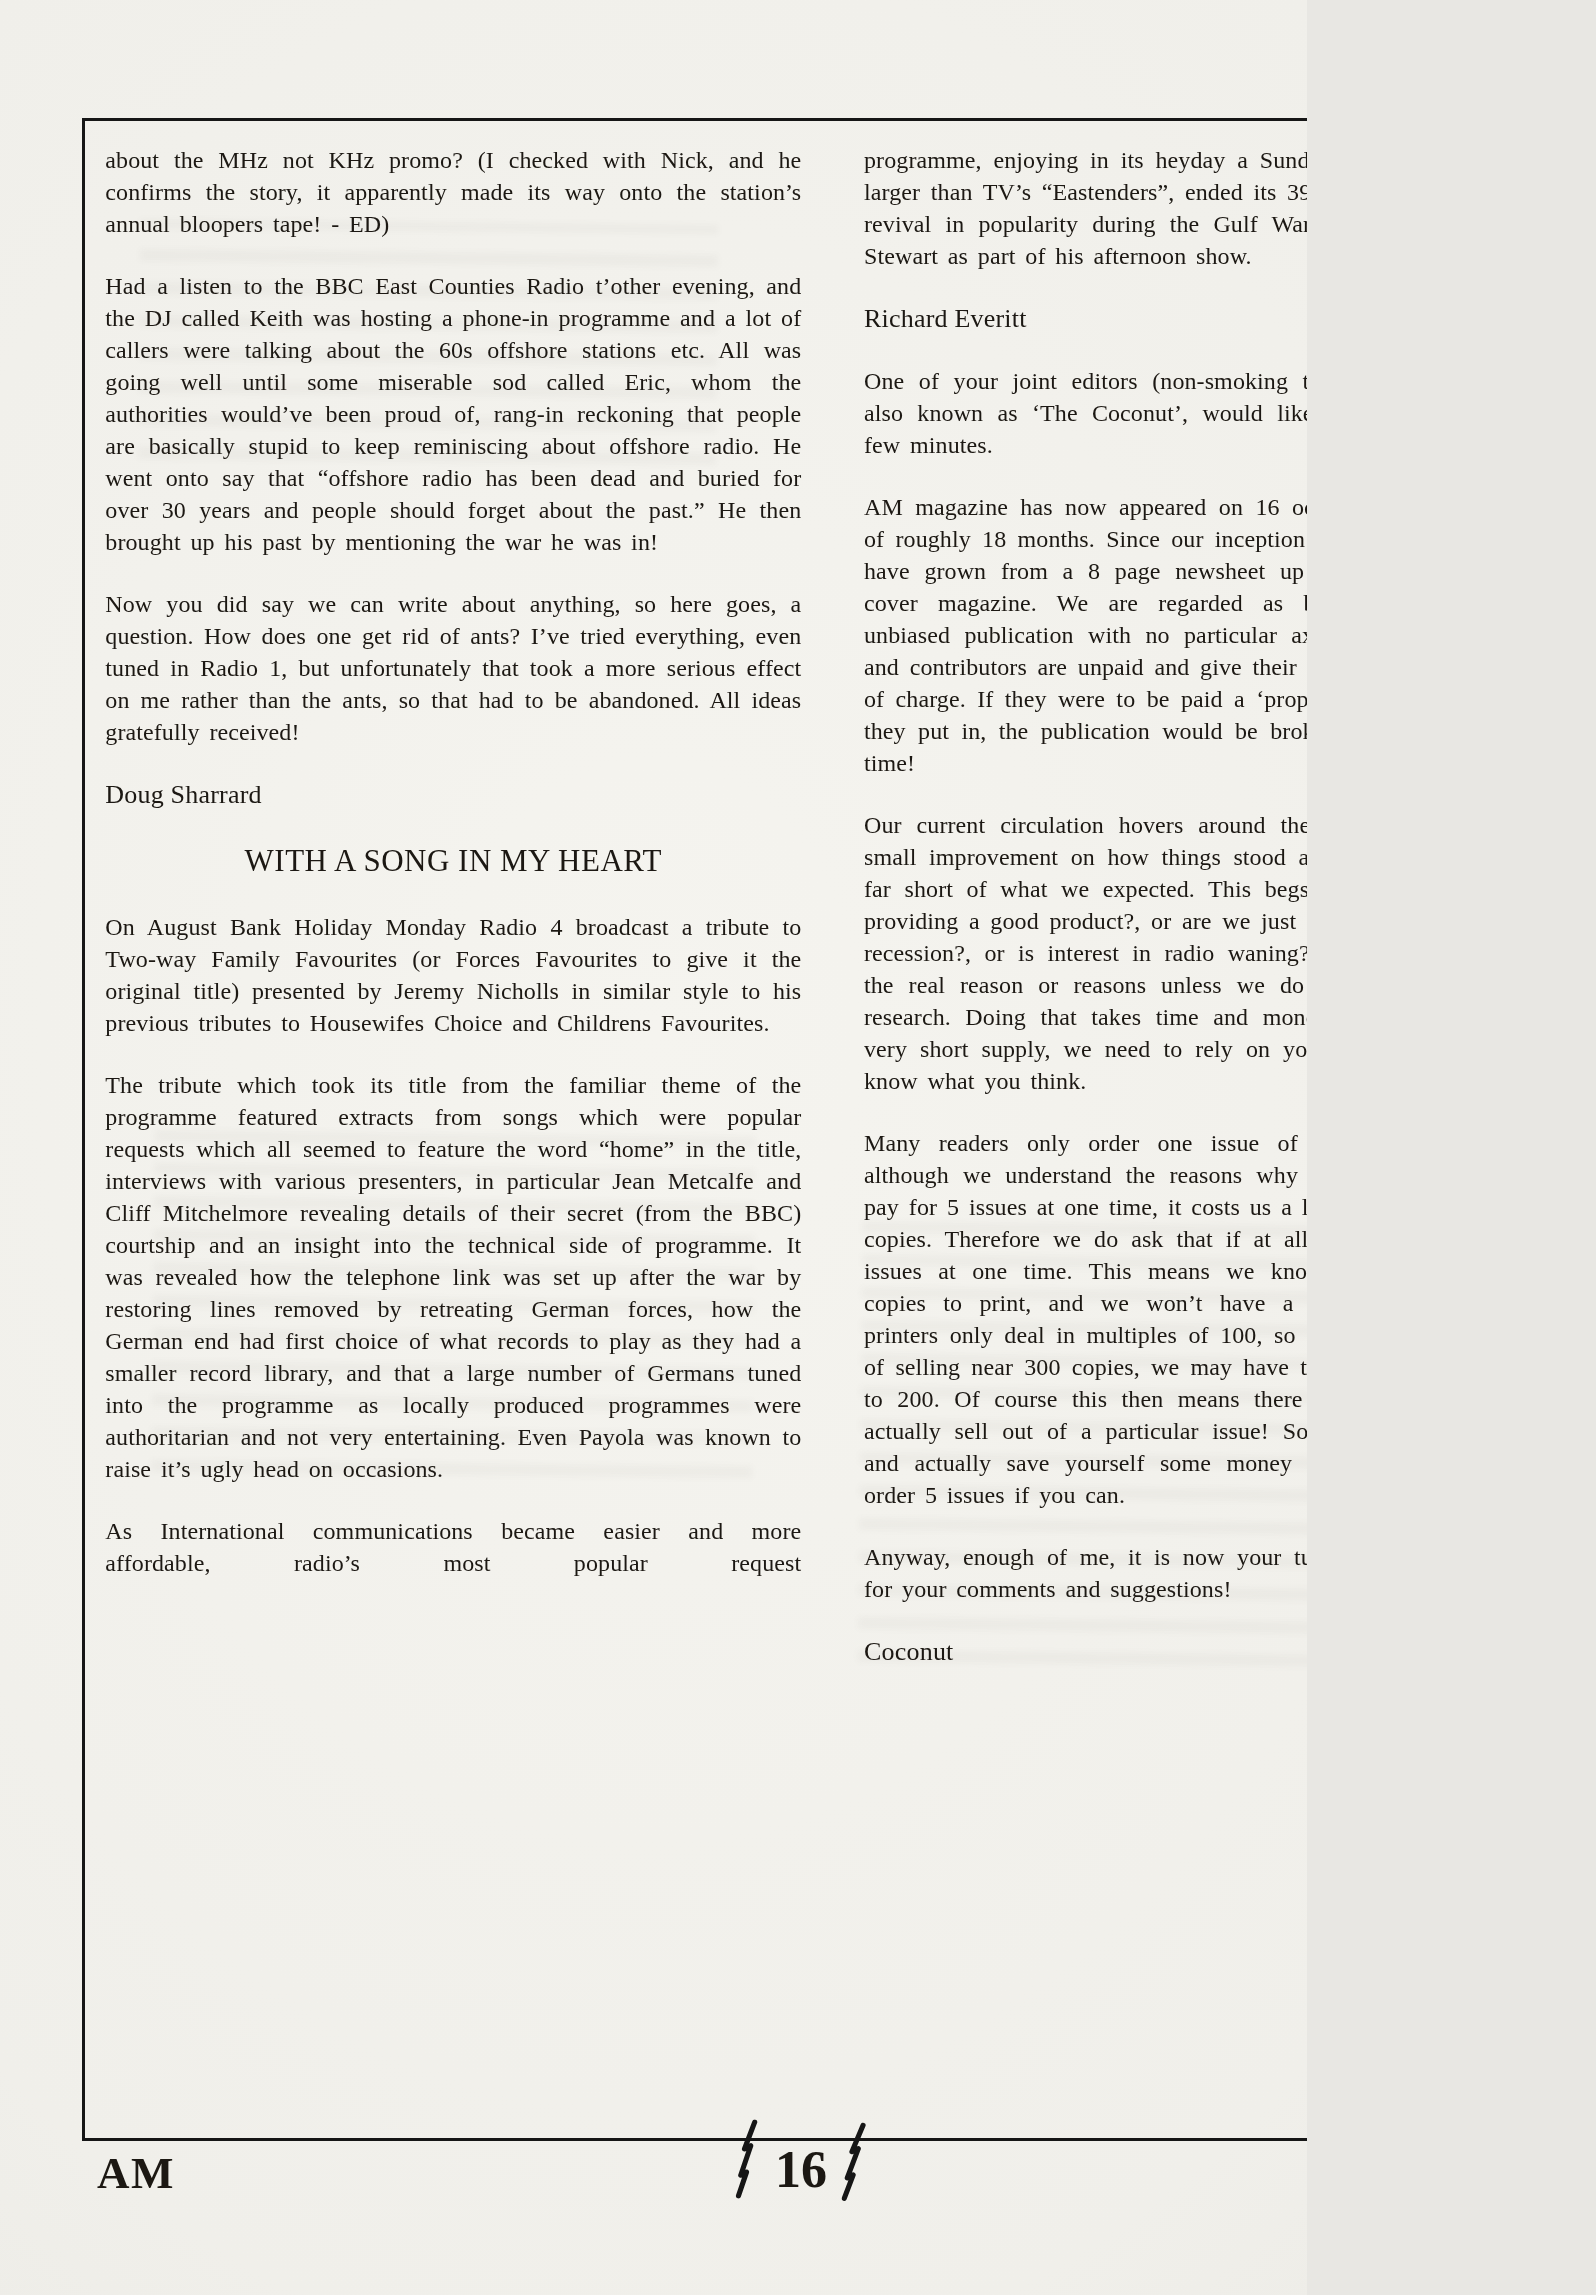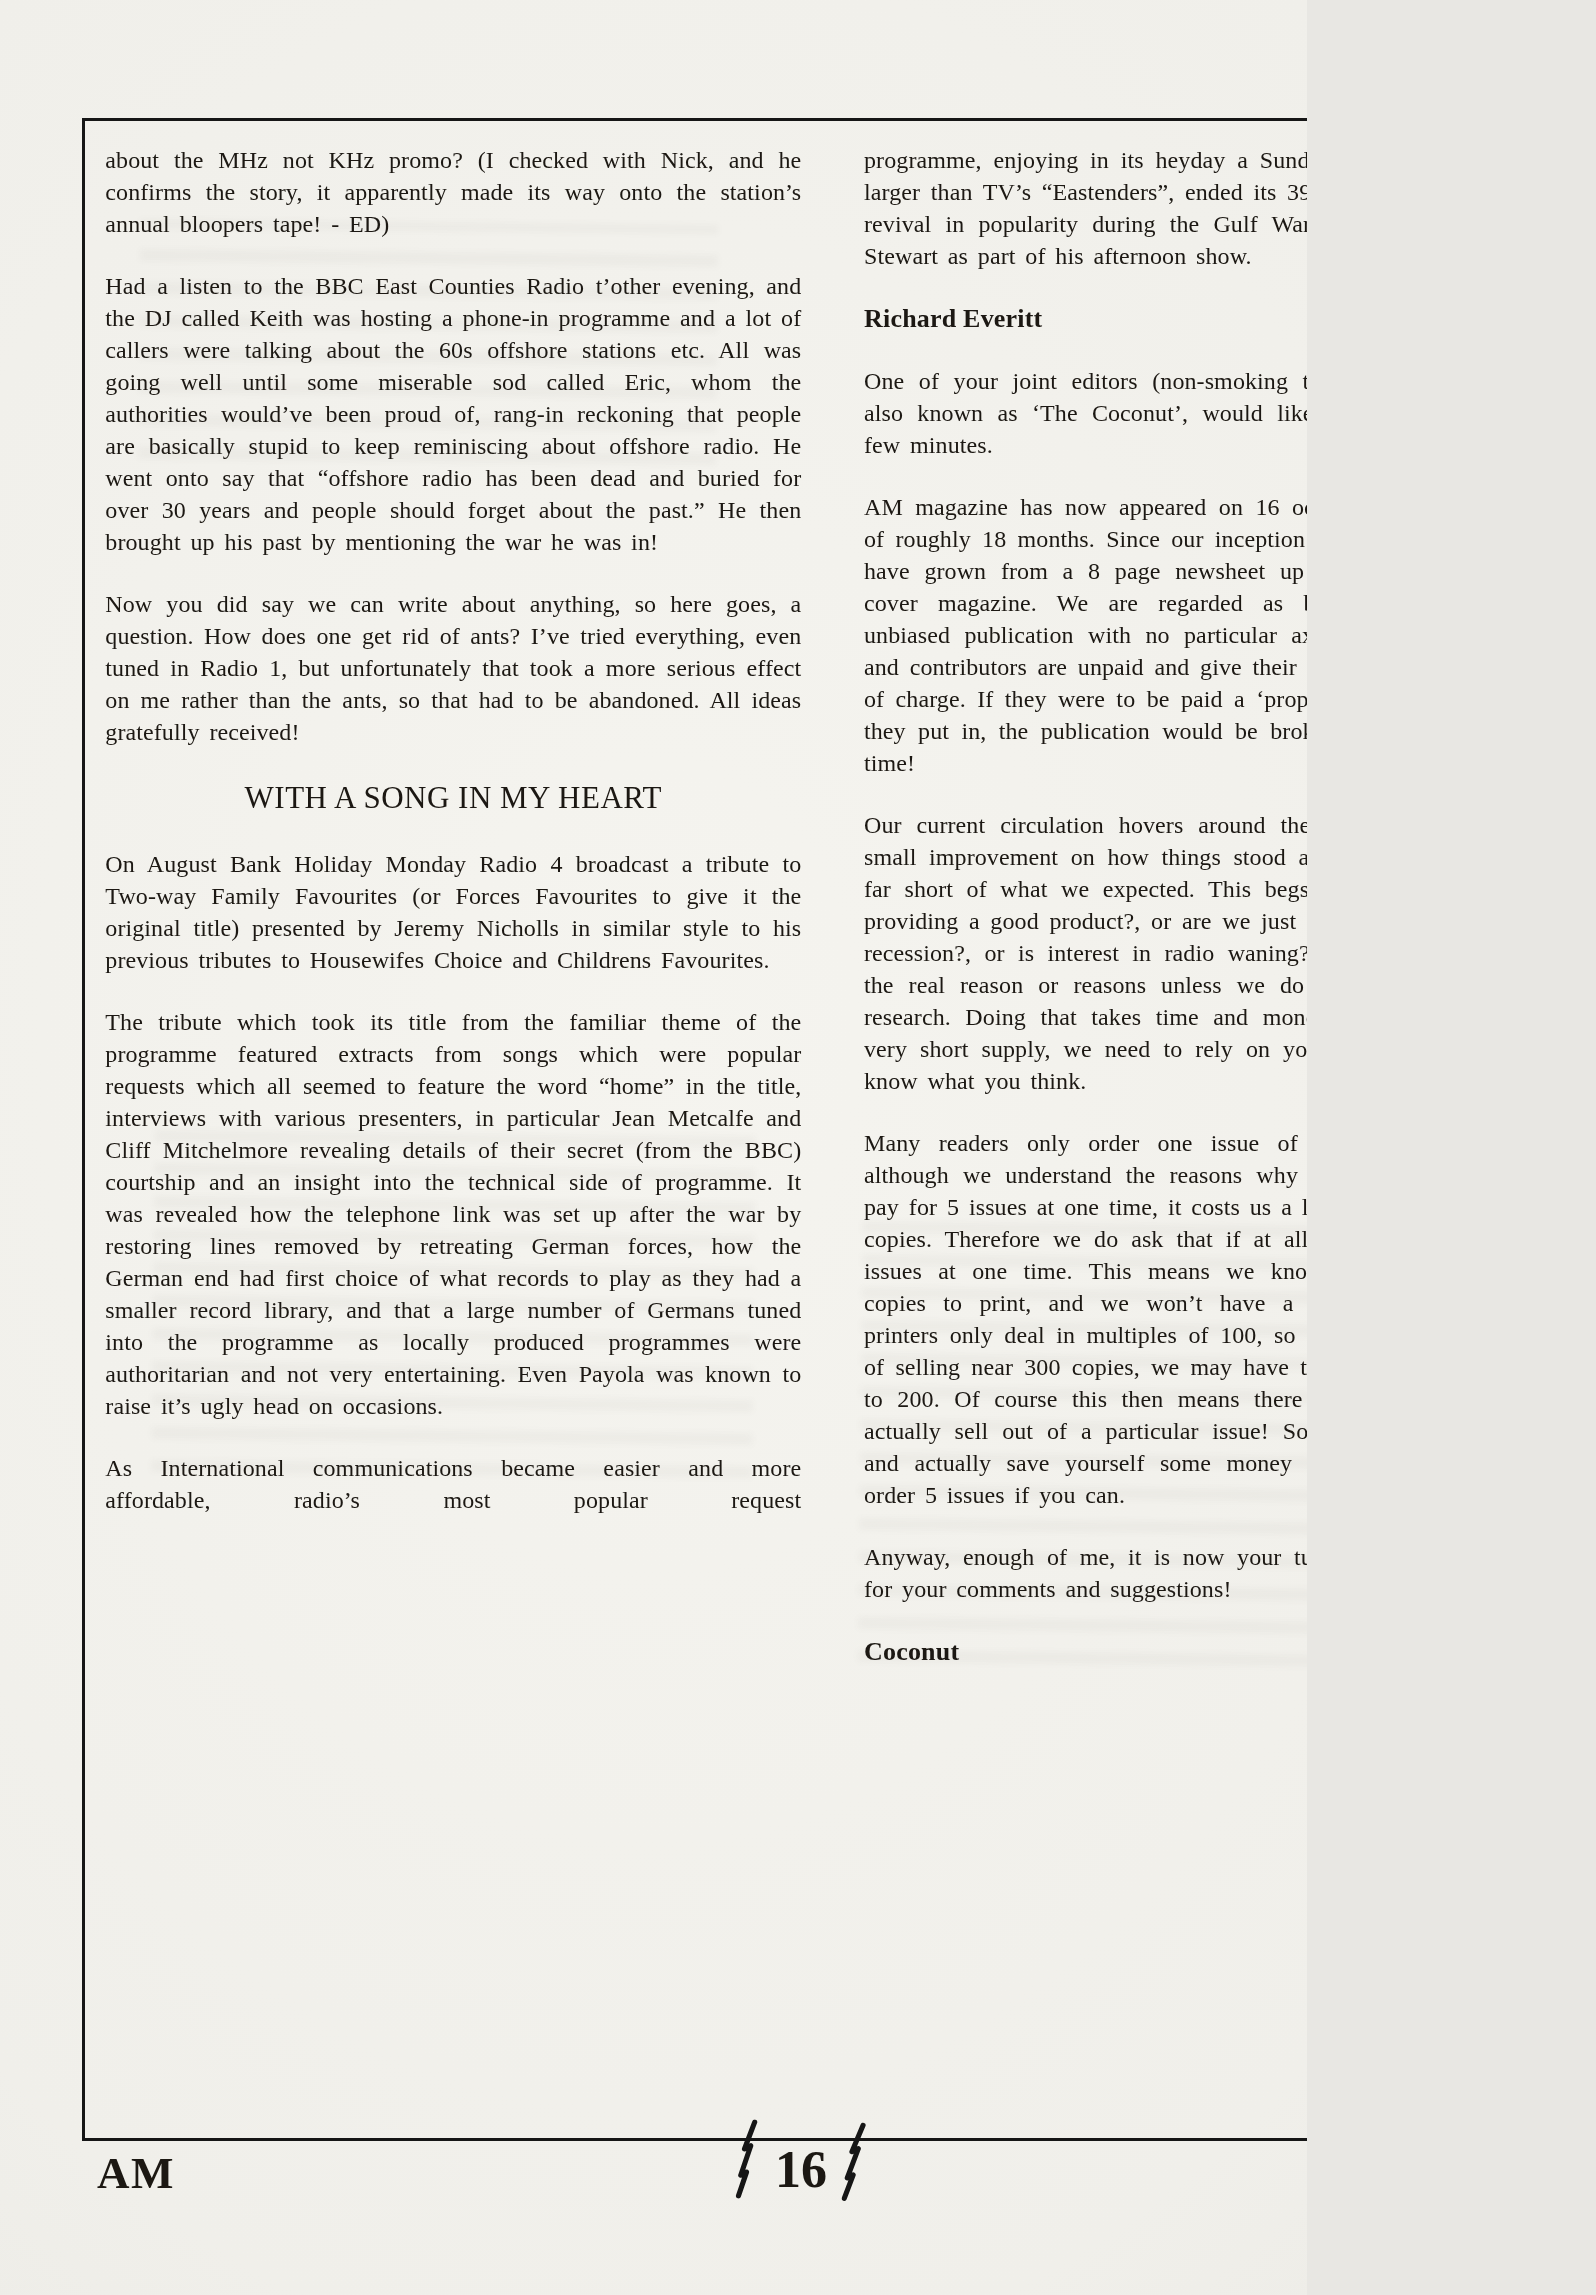--- a/index.html
+++ b/index.html
@@ -46,21 +46,20 @@
     letter-spacing: 0.5px;
     margin: 3.7px 0 30px 0;
     font-weight: 400;
     white-space: nowrap;
   }
   .signature {
     font-size: 26px;
     line-height: 33px;
     margin: 2.8px 0 30px 0;
     letter-spacing: 0.2px;
-    font-weight: bold;
   }
 
   
   .ghost {
     position: absolute;
     opacity: 0.045;
     background: repeating-linear-gradient(0deg, #6b675f 0 12px, transparent 12px 33px);
     filter: blur(3.2px);
     transform: scaleX(-1) rotate(-0.6deg);
     pointer-events: none;
@@ -108,20 +107,21 @@
   <div class="ghost ghost-a"></div>
   <div class="ghost ghost-b"></div>
   <div class="ghost ghost-c"></div>
 
   <div class="frame">
 
     <div class="col col-left">
       <p class="body">about the MHz not KHz promo? (I checked with Nick, and he confirms the story, it apparently made its way onto the station’s annual bloopers tape! - ED)</p>
       <p class="body">Had a listen to the BBC East Counties Radio t’other evening, and the DJ called Keith was hosting a phone-in programme and a lot of callers were talking about the 60s offshore stations etc. All was going well until some miserable sod called Eric, whom the authorities would’ve been proud of, rang-in reckoning that people are basically stupid to keep reminiscing about offshore radio. He went onto say that “offshore radio has been dead and buried for over 30 years and people should forget about the past.” He then brought up his past by mentioning the war he was in!</p>
       <p class="body">Now you did say we can write about anything, so here goes, a question. How does one get rid of ants? I’ve tried everything, even tuned in Radio 1, but unfortunately that took a more serious effect on me rather than the ants, so that had to be abandoned. All ideas gratefully received!</p>
+      <p class="signature">Doug Sharrard</p>
       <p class="heading">WITH A SONG IN MY HEART</p>
       <p class="body">On August Bank Holiday Monday Radio 4 broadcast a tribute to Two-way Family Favourites (or Forces Favourites to give it the original title) presented by Jeremy Nicholls in similar style to his previous tributes to Housewifes Choice and Childrens Favourites.</p>
       <p class="body">The tribute which took its title from the familiar theme of the programme featured extracts from songs which were popular requests which all seemed to feature the word “home” in the title, interviews with various presenters, in particular Jean Metcalfe and Cliff Mitchelmore revealing details of their secret (from the BBC) courtship and an insight into the technical side of programme. It was revealed how the telephone link was set up after the war by restoring lines removed by retreating German forces, how the German end had first choice of what records to play as they had a smaller record library, and that a large number of Germans tuned into the programme as locally produced programmes were authoritarian and not very entertaining. Even Payola was known to raise it’s ugly head on occasions.</p>
       <p class="body justify-last">As International communications became easier and more affordable, radio’s most popular request</p>
     </div>
 
     <div class="col col-right">
       <p class="body">programme, enjoying in its heyday a Sunday lunchtime audience larger than TV’s “Eastenders”, ended its 39 year run, following a revival in popularity during the Gulf War, in the hands of Ed Stewart as part of his afternoon show.</p>
       <p class="signature">Richard Everitt</p>
       <p class="body">One of your joint editors (non-smoking type!), Mike Kerslake, also known as ‘The Coconut’, would like your attention for a few minutes.</p>

